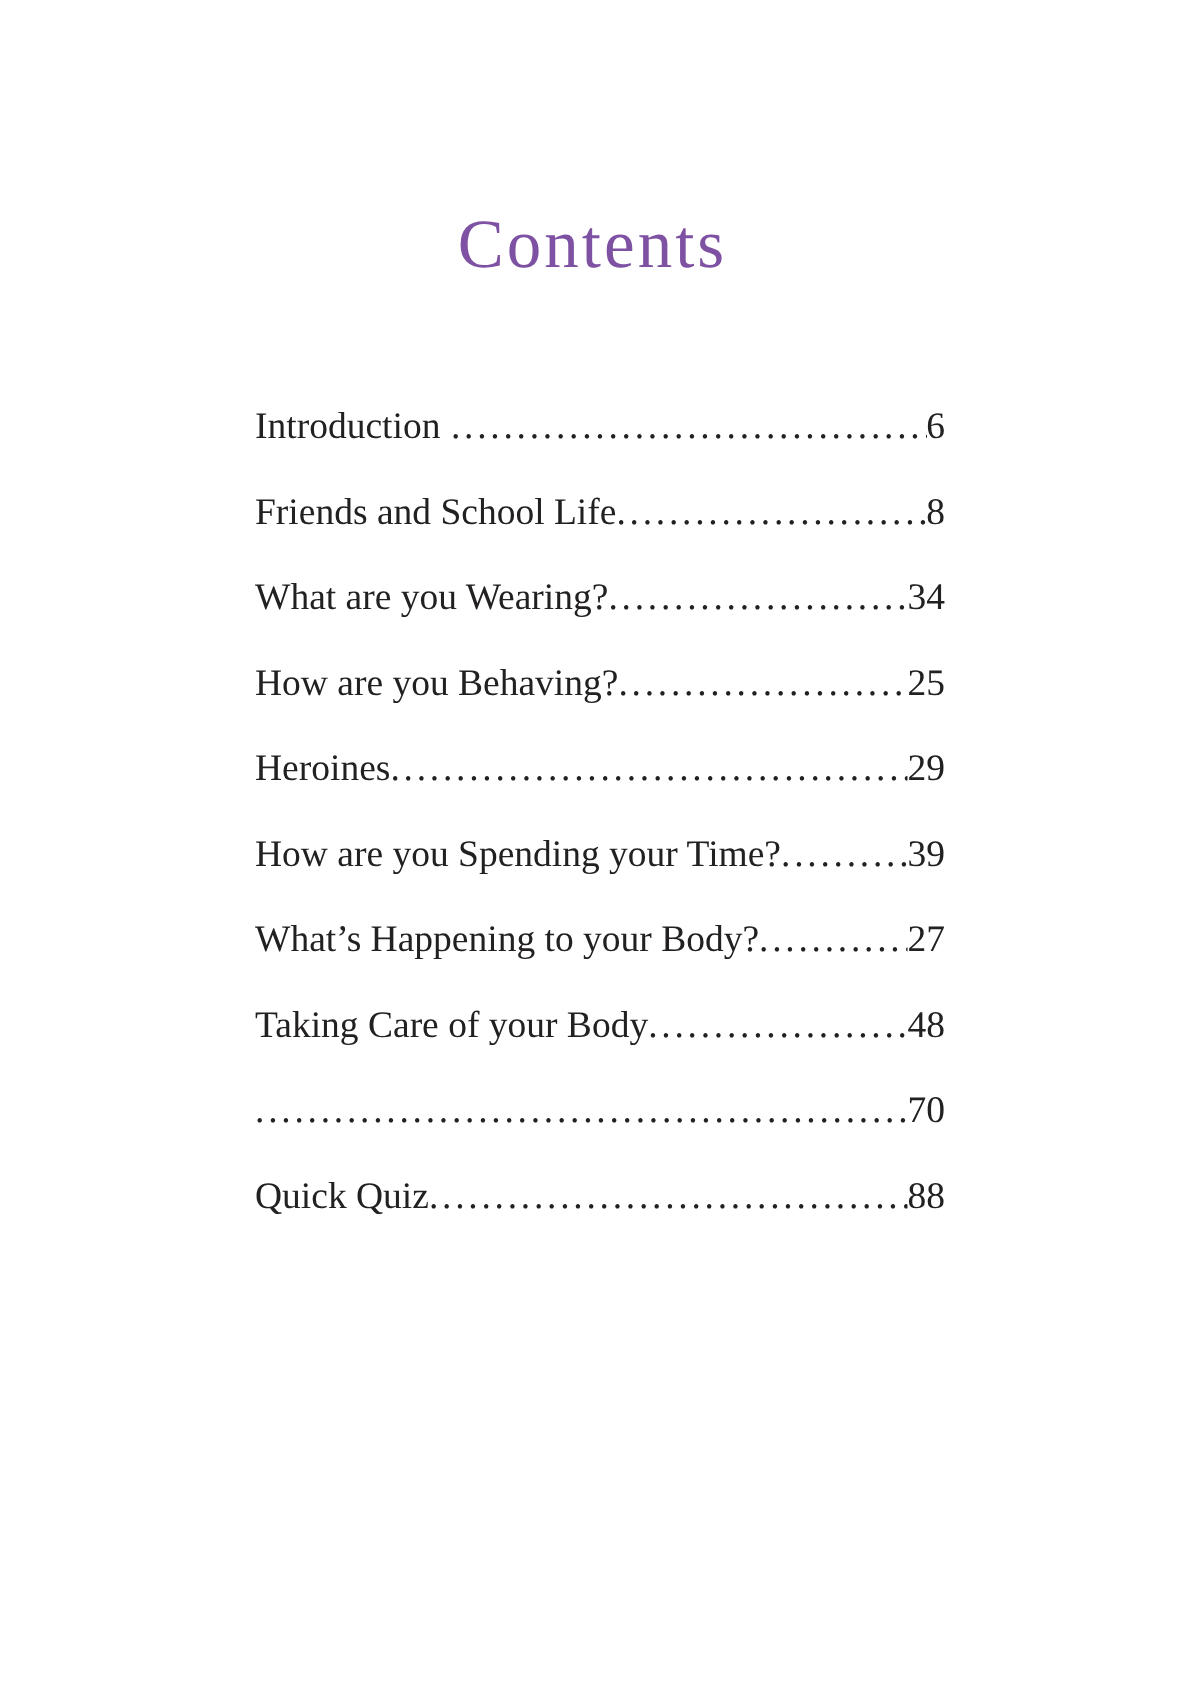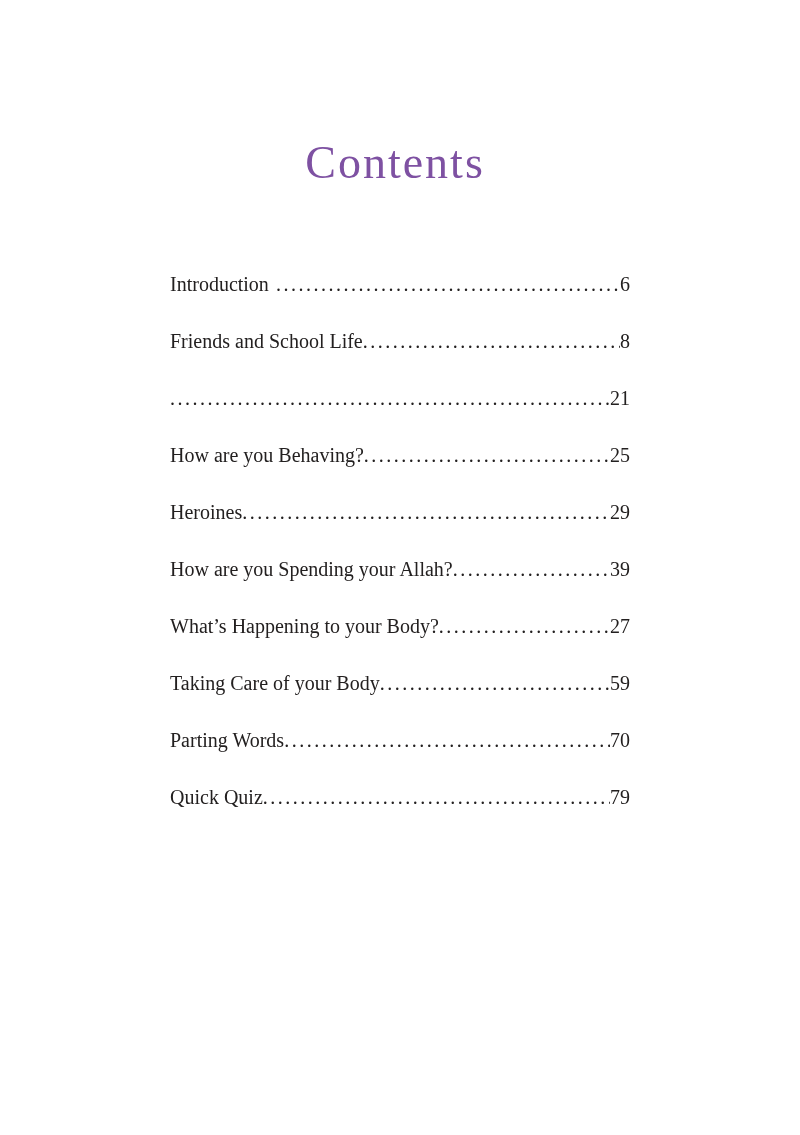--- a/index.html
+++ b/index.html
@@ -39,21 +39,21 @@
     position: absolute;
     left: 170px;
     top: 256px;
     width: 460px;
   }
   .toc-row {
     display: flex;
     align-items: baseline;
     height: 57px;
     line-height: 57px;
-    font-size: 20px;
+    font-size: 25px;
     color: var(--text-color);
   }
   .toc-label {
     flex: 0 0 auto;
     white-space: nowrap;
   }
   .toc-dots {
     flex: 1 1 auto;
     overflow: hidden;
     white-space: nowrap;
@@ -81,52 +81,52 @@
     <span class="toc-label">Introduction</span>
     <span class="toc-dots gap-before" aria-hidden="true"></span>
     <span class="toc-page">6</span>
   </div>
       <div class="toc-row">
     <span class="toc-label">Friends and School Life</span>
     <span class="toc-dots" aria-hidden="true"></span>
     <span class="toc-page">8</span>
   </div>
       <div class="toc-row">
+    <span class="toc-label">What are you Wearing?</span>
     <span class="toc-dots" aria-hidden="true"></span>
-    <span class="toc-page">21</span>
+    <span class="toc-page">34</span>
   </div>
       <div class="toc-row">
     <span class="toc-label">How are you Behaving?</span>
     <span class="toc-dots" aria-hidden="true"></span>
     <span class="toc-page">25</span>
   </div>
       <div class="toc-row">
     <span class="toc-label">Heroines</span>
     <span class="toc-dots" aria-hidden="true"></span>
     <span class="toc-page">29</span>
   </div>
       <div class="toc-row">
-    <span class="toc-label">How are you Spending your Allah?</span>
+    <span class="toc-label">How are you Spending your Time?</span>
     <span class="toc-dots" aria-hidden="true"></span>
     <span class="toc-page">39</span>
   </div>
       <div class="toc-row">
     <span class="toc-label">What’s Happening to your Body?</span>
     <span class="toc-dots" aria-hidden="true"></span>
     <span class="toc-page">27</span>
   </div>
       <div class="toc-row">
     <span class="toc-label">Taking Care of your Body</span>
     <span class="toc-dots" aria-hidden="true"></span>
-    <span class="toc-page">59</span>
+    <span class="toc-page">48</span>
   </div>
       <div class="toc-row">
-    <span class="toc-label">Parting Words</span>
     <span class="toc-dots" aria-hidden="true"></span>
     <span class="toc-page">70</span>
   </div>
       <div class="toc-row">
     <span class="toc-label">Quick Quiz</span>
     <span class="toc-dots" aria-hidden="true"></span>
-    <span class="toc-page">79</span>
+    <span class="toc-page">88</span>
   </div>
     </div>
 </div>
 
 </body></html>

